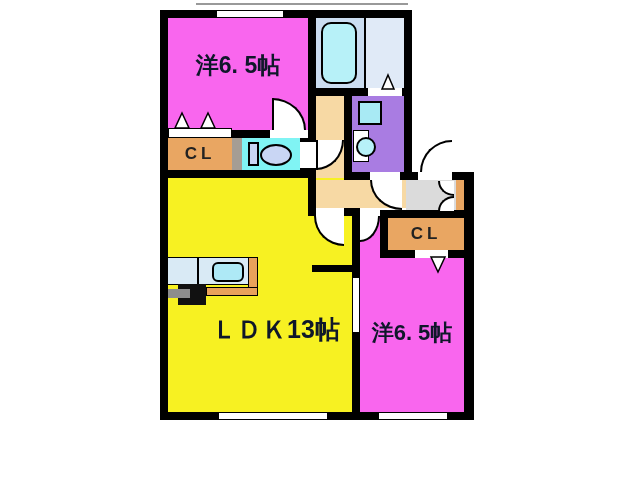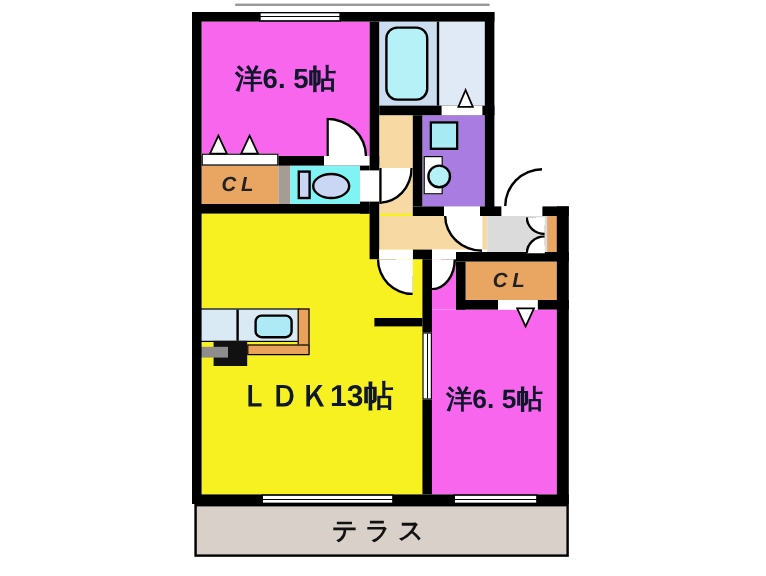--- a/index.html
+++ b/index.html
@@ -24,21 +24,21 @@
   .win{background:linear-gradient(#fff 42%,#000 42%,#000 58%,#fff 58%);border:1px solid #000;}
   .winv{background:linear-gradient(90deg,#fff 42%,#000 42%,#000 58%,#fff 58%);border:1px solid #000;}
   .arc{background:#fff;}
   .a-tr{border-top:2px solid #000;border-right:2px solid #000;border-left:2px solid #000;border-top-right-radius:100%;}
   .a-br{border-right:2px solid #000;border-bottom:2px solid #000;border-bottom-right-radius:100%;}
   .a-brl{border-right:2px solid #000;border-bottom:2px solid #000;border-left:2px solid #000;border-bottom-right-radius:100%;}
   .a-bl{border-left:2px solid #000;border-bottom:2px solid #000;border-bottom-left-radius:100%;}
   .a-tl{border-left:2px solid #000;border-top:2px solid #000;border-top-left-radius:100%;}
   .lbl{display:flex;align-items:center;justify-content:center;font-weight:bold;color:#0f172a;}
   .cl-lbl{display:flex;align-items:center;justify-content:center;font-weight:bold;
-          font-size:17px;letter-spacing:4px;color:#222;font-style:italic;}
+          font-size:17px;letter-spacing:4px;color:#222;}
   svg{position:absolute;overflow:visible;}
 </style>
 </head>
 <body>
 
 <div id="plan">
 
   <div style="left:196px;top:3px;width:212px;height:2px;background:#999;"></div>
 
   <div class="room1" style="left:168px;top:18px;width:140px;height:112px;"></div>
@@ -54,23 +54,20 @@
   <div class="cyanrm" style="left:242px;top:138px;width:58px;height:32px;"></div>
   <div class="ldk" style="left:168px;top:178px;width:184px;height:234px;"></div>
   <div class="beige" style="left:316px;top:180px;width:90px;height:28px;"></div>
   <div class="gray" style="left:406px;top:180px;width:52px;height:32px;"></div>
   <div class="orange" style="left:456px;top:178px;width:10px;height:34px;"></div>
   <div class="orange cl-lbl" style="left:388px;top:218px;width:76px;height:32px;">
     <span>CL</span>
   </div>
   <div class="room2n" style="left:360px;top:216px;width:20px;height:42px;"></div>
   <div class="room2" style="left:360px;top:258px;width:104px;height:154px;"></div>
-  <div class="terrace" style="left:162px;top:420px;width:312px;height:44px;">
-    <span>テラス</span>
-  </div>
 
   <div style="left:321px;top:22px;width:36px;height:62px;background:#B7F1F8;border:2px solid #000;border-radius:10px;"></div>
   <div style="left:358px;top:101px;width:24px;height:24px;background:#A8EAF4;border:2px solid #000;"></div>
   <div style="left:353px;top:130px;width:16px;height:32px;background:#fff;border:1px solid #000;"></div>
   <div style="left:356px;top:137px;width:20px;height:20px;background:#B7F1F8;border:2px solid #000;border-radius:50%;"></div>
   <div style="left:248px;top:142px;width:11px;height:24px;background:#C9D6F4;border:2px solid #000;"></div>
   <div style="left:260px;top:144px;width:32px;height:22px;background:#C9D6F4;border:2px solid #000;border-radius:50%;"></div>
   <div style="left:166px;top:257px;width:84px;height:28px;background:#D9EAF5;border:1px solid #000;"></div>
   <div style="left:197px;top:258px;width:2px;height:26px;background:#000;"></div>
   <div style="left:212px;top:262px;width:32px;height:20px;background:#AEE9F6;border:2px solid #000;border-radius:6px;"></div>
@@ -134,20 +131,20 @@
   <svg style="left:380px;top:74px;" width="16" height="16">
       <polygon points="8,1 14,15 2,15" fill="#fff" stroke="#000" stroke-width="1.5"></polygon>
     </svg>
   <svg style="left:430px;top:256px;" width="16" height="17">
       <polygon points="1,1 15,1 8,16" fill="#fff" stroke="#000" stroke-width="1.5"></polygon>
     </svg>
 
   <div class="lbl" style="left:168px;top:50px;width:140px;height:30px;font-size:23px;">
     <span>洋6. 5帖</span>
   </div>
-  <div class="lbl" style="left:172px;top:312px;width:184px;height:34px;font-size:25px;">
+  <div class="lbl" style="left:184px;top:312px;width:184px;height:34px;font-size:25px;">
     <span>ＬＤＫ13帖</span>
   </div>
   <div class="lbl" style="left:360px;top:318px;width:104px;height:30px;font-size:22px;">
     <span>洋6. 5帖</span>
   </div>
 
 </div>
 
 </body></html>

